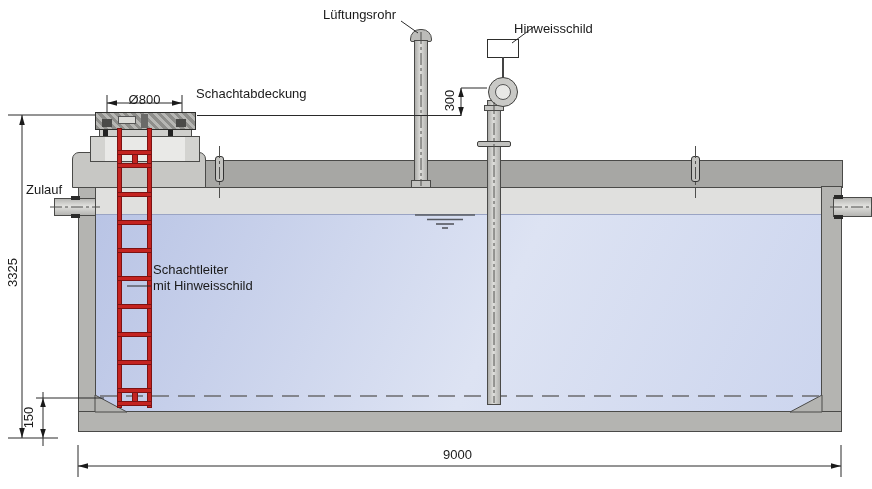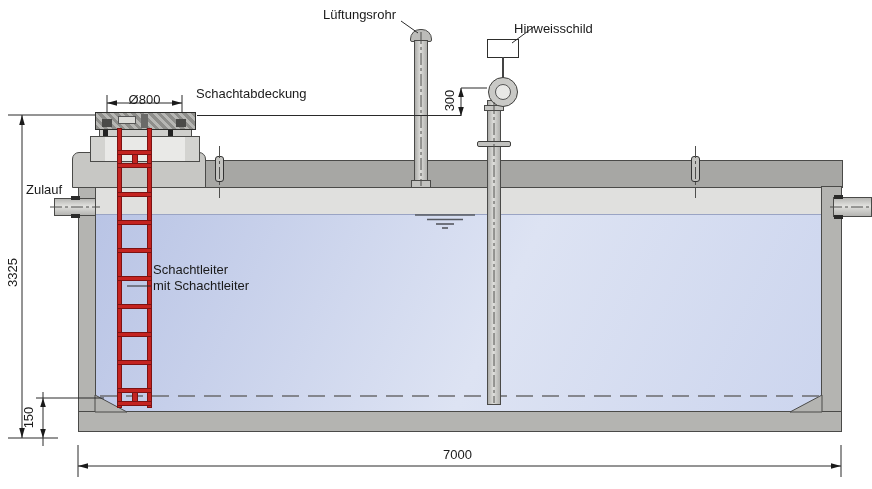--- a/index.html
+++ b/index.html
@@ -162,19 +162,19 @@
       <polygon points="461,116 458.2,107 463.8,107"></polygon>
     </g>
   </svg>
 
   <div class="lbl" style="left:323px;top:7px;">Lüftungsrohr</div>
   <div class="lbl" style="left:514px;top:21px;">Hinweisschild</div>
   <div class="dim" style="left:107px;top:92px;width:75px;">Ø800</div>
   <div class="lbl" style="left:196px;top:86px;">Schachtabdeckung</div>
   <div class="lbl" style="left:26px;top:182px;">Zulauf</div>
   <div class="lbl" style="left:153px;top:262px;">Schachtleiter</div>
-  <div class="lbl" style="left:153px;top:278px;">mit Schachtleiter</div>
+  <div class="lbl" style="left:153px;top:278px;">mit Hinweisschild</div>
   <div class="dim rot" style="left:-10px;top:265px;width:44px;">3325</div>
   <div class="dim rot" style="left:11px;top:410px;width:34px;">150</div>
   <div class="dim rot" style="left:432px;top:93px;width:34px;">300</div>
-  <div class="dim" style="left:420px;top:447px;width:75px;">7000</div>
+  <div class="dim" style="left:420px;top:447px;width:75px;">9000</div>
 
 </div>
 
 </body></html>

